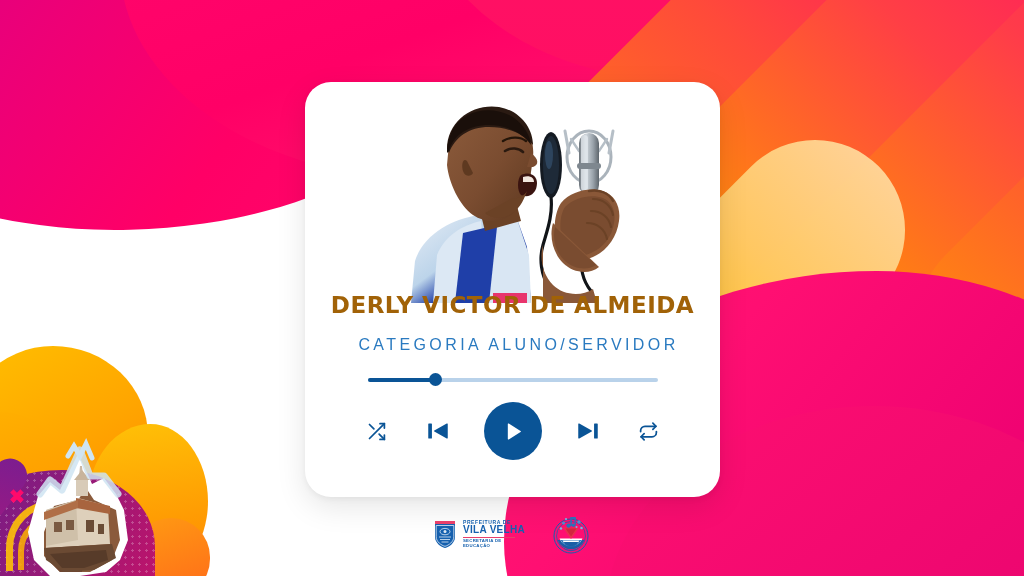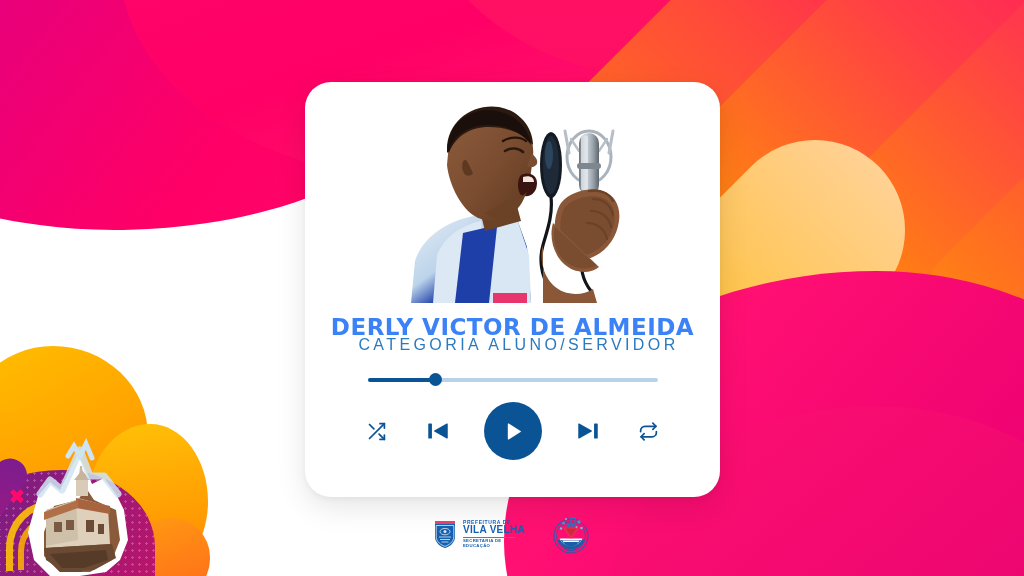--- a/index.html
+++ b/index.html
@@ -233,26 +233,26 @@
     overflow: hidden;
   }
   .photo {
     width: 240px;
     height: 208px;
   }
 
   .title {
     position: absolute;
     left: 0; right: 0;
-    top: 232px;
+    top: 210px;
     text-align: center;
     font-size: 23px;
     font-weight: bold;
     letter-spacing: .5px;
-    color: #3b82f6;
+    color: #a16207;
     font-family: "DejaVu Sans", sans-serif;
   }
   .subtitle {
     position: absolute;
     left: 0; right: 0;
     top: 254px;
     text-align: center;
     font-size: 16px;
     letter-spacing: 3.4px;
     color: #2a7ac0;

